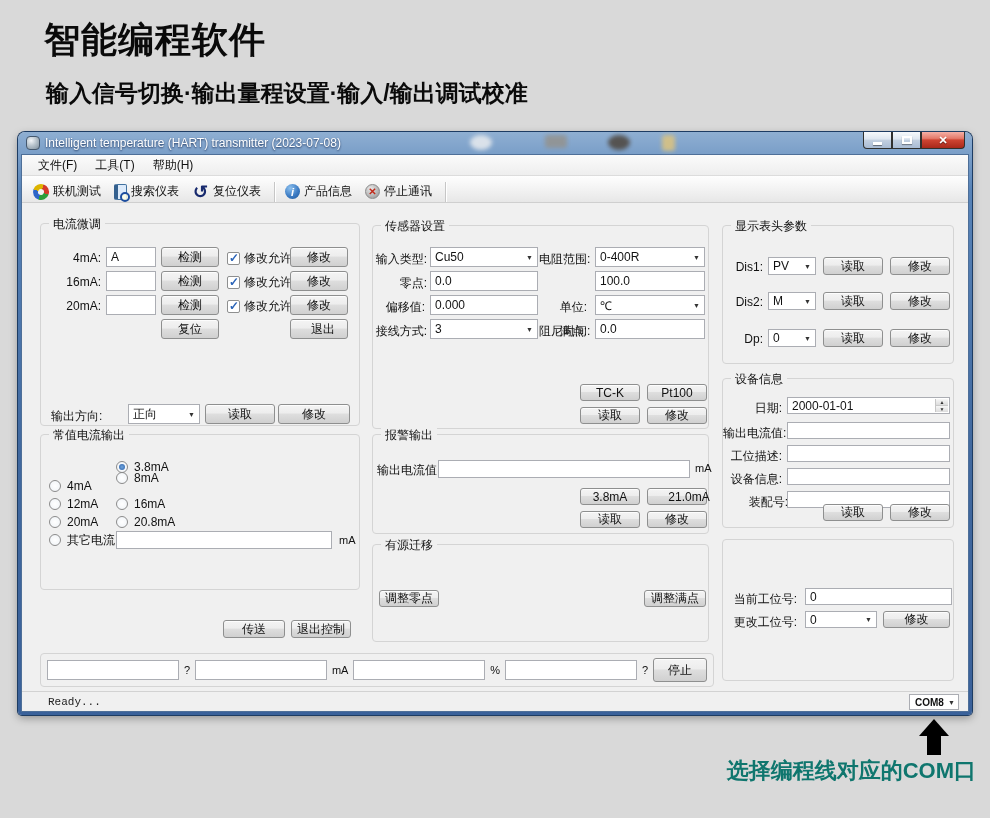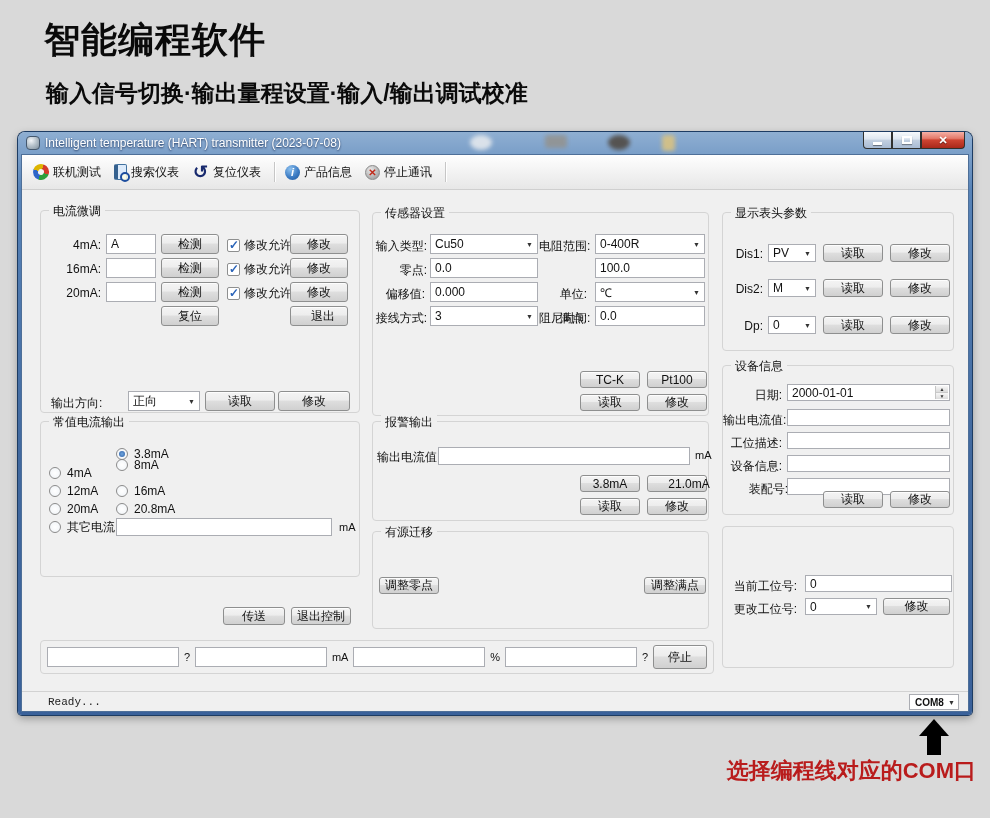--- a/index.html
+++ b/index.html
@@ -30,21 +30,21 @@
            background:linear-gradient(#f4b0a6 0%, #e4796a 40%, #ce4432 50%, #a8281a 100%); }
   .g-min { width:9px; height:3px; background:#fff; margin-top:7px; box-shadow:0 1px 1px rgba(0,0,0,.45); }
   .g-max { width:10px; height:8px; border:2px solid #fff; box-shadow:0 1px 1px rgba(0,0,0,.35); }
   .wbtn.close::after { content:"✕"; color:#fff; font-size:11px; font-weight:bold; text-shadow:0 1px 1px rgba(0,0,0,.5); }
 
   .winbody { height:558px; background:#f0f0f0; border:1px solid #4e6f98; display:flex; flex-direction:column; }
 
   
   .menubar { height:21px; background:linear-gradient(#fbfbfb,#eeeeee); display:flex; align-items:center; padding-left:8px; gap:2px; border-bottom:1px solid #dcdcdc; }
   .menu-item { font-size:12px; color:#111; padding:2px 8px; }
-  .toolbar { height:35px; background:linear-gradient(#fefefe,#e7e7e7); border-bottom:1px solid #cfcfcf; display:flex; align-items:center; padding-left:6px; }
+  .toolbar { height:27px; background:linear-gradient(#fefefe,#e7e7e7); border-bottom:1px solid #cfcfcf; display:flex; align-items:flex-end; padding-left:6px; }
   .tbtn { display:flex; align-items:center; gap:4px; font-size:12px; color:#111; padding:2px 8px 2px 5px; border-radius:2px; }
   .tsep { width:1px; height:20px; background:#c6c6c6; margin:0 5px; box-shadow:1px 0 0 #fff; }
   .ic { display:inline-flex; align-items:center; justify-content:center; }
   .pinwheel { width:16px; height:16px; border-radius:50%; position:relative; transform:rotate(20deg);
               background:conic-gradient(#d43a2a 0 25%, #2d9e3a 25% 50%, #2d66c8 50% 75%, #ddb400 75% 100%); }
   .pinwheel::after { content:""; position:absolute; inset:5px; border-radius:50%; background:#f3f3f3; }
   .book { width:13px; height:16px; background:#dceafa; border:1px solid #41719f; border-left:4px solid #35618f; border-radius:2px; position:relative; }
   .book::after { content:""; position:absolute; right:-4px; bottom:-3px; width:6px; height:6px; border:2px solid #1d4d9e; border-radius:50%; background:rgba(255,255,230,.85); }
   .undo { font-size:18px; line-height:16px; font-weight:bold; color:#182a6e; width:17px; height:17px; }
   .info { width:15px; height:15px; border-radius:50%; color:#fff; font-size:11px; font-weight:bold; font-style:italic;
@@ -85,21 +85,21 @@
 
   
   .statusbar { height:20px; position:relative; background:#f0f0f0; border-top:1px solid #d2d2d2; }
   .status-text { position:absolute; left:26px; top:4px; font-family:"Liberation Mono", monospace; font-size:11px; color:#222; }
   .combo { position:absolute; right:9px; top:2px; width:50px; height:16px; font-size:10px; font-weight:bold; padding-left:5px; }
 
   
   .arrow-tri { position:absolute; left:919px; top:719px; width:0; height:0;
                border-left:15px solid transparent; border-right:15px solid transparent; border-bottom:17px solid #000; }
   .arrow-stem { position:absolute; left:927px; top:735px; width:14px; height:20px; background:#000; }
-  .annotation { position:absolute; right:14px; top:756px; font-size:22px; font-weight:700; color:#b91c1c; }
+  .annotation { position:absolute; right:14px; top:756px; font-size:22px; font-weight:700; color:#0f766e; }
 </style>
 </head>
 <body>
 
 <div>
 
   <div class="hdr-title">智能编程软件</div>
   <div class="hdr-sub">输入信号切换·输出量程设置·输入/输出调试校准</div>
 
   <div class="window">
@@ -116,20 +116,25 @@
           </div>
         <div class="wbtn">
             <span class="g-max"></span>
           </div>
         <div class="wbtn close"></div>
       </div>
     </div>
 
     <div class="winbody">
 
+      <div class="menubar">
+        <span class="menu-item">文件(F)</span>
+        <span class="menu-item">工具(T)</span>
+        <span class="menu-item">帮助(H)</span>
+      </div>
 
       <div class="toolbar">
         <div class="tbtn">
           <span class="ic pinwheel"></span>
           <span>联机测试</span>
         </div>
         <div class="tbtn">
           <span class="ic book"></span>
           <span>搜索仪表</span>
         </div>

